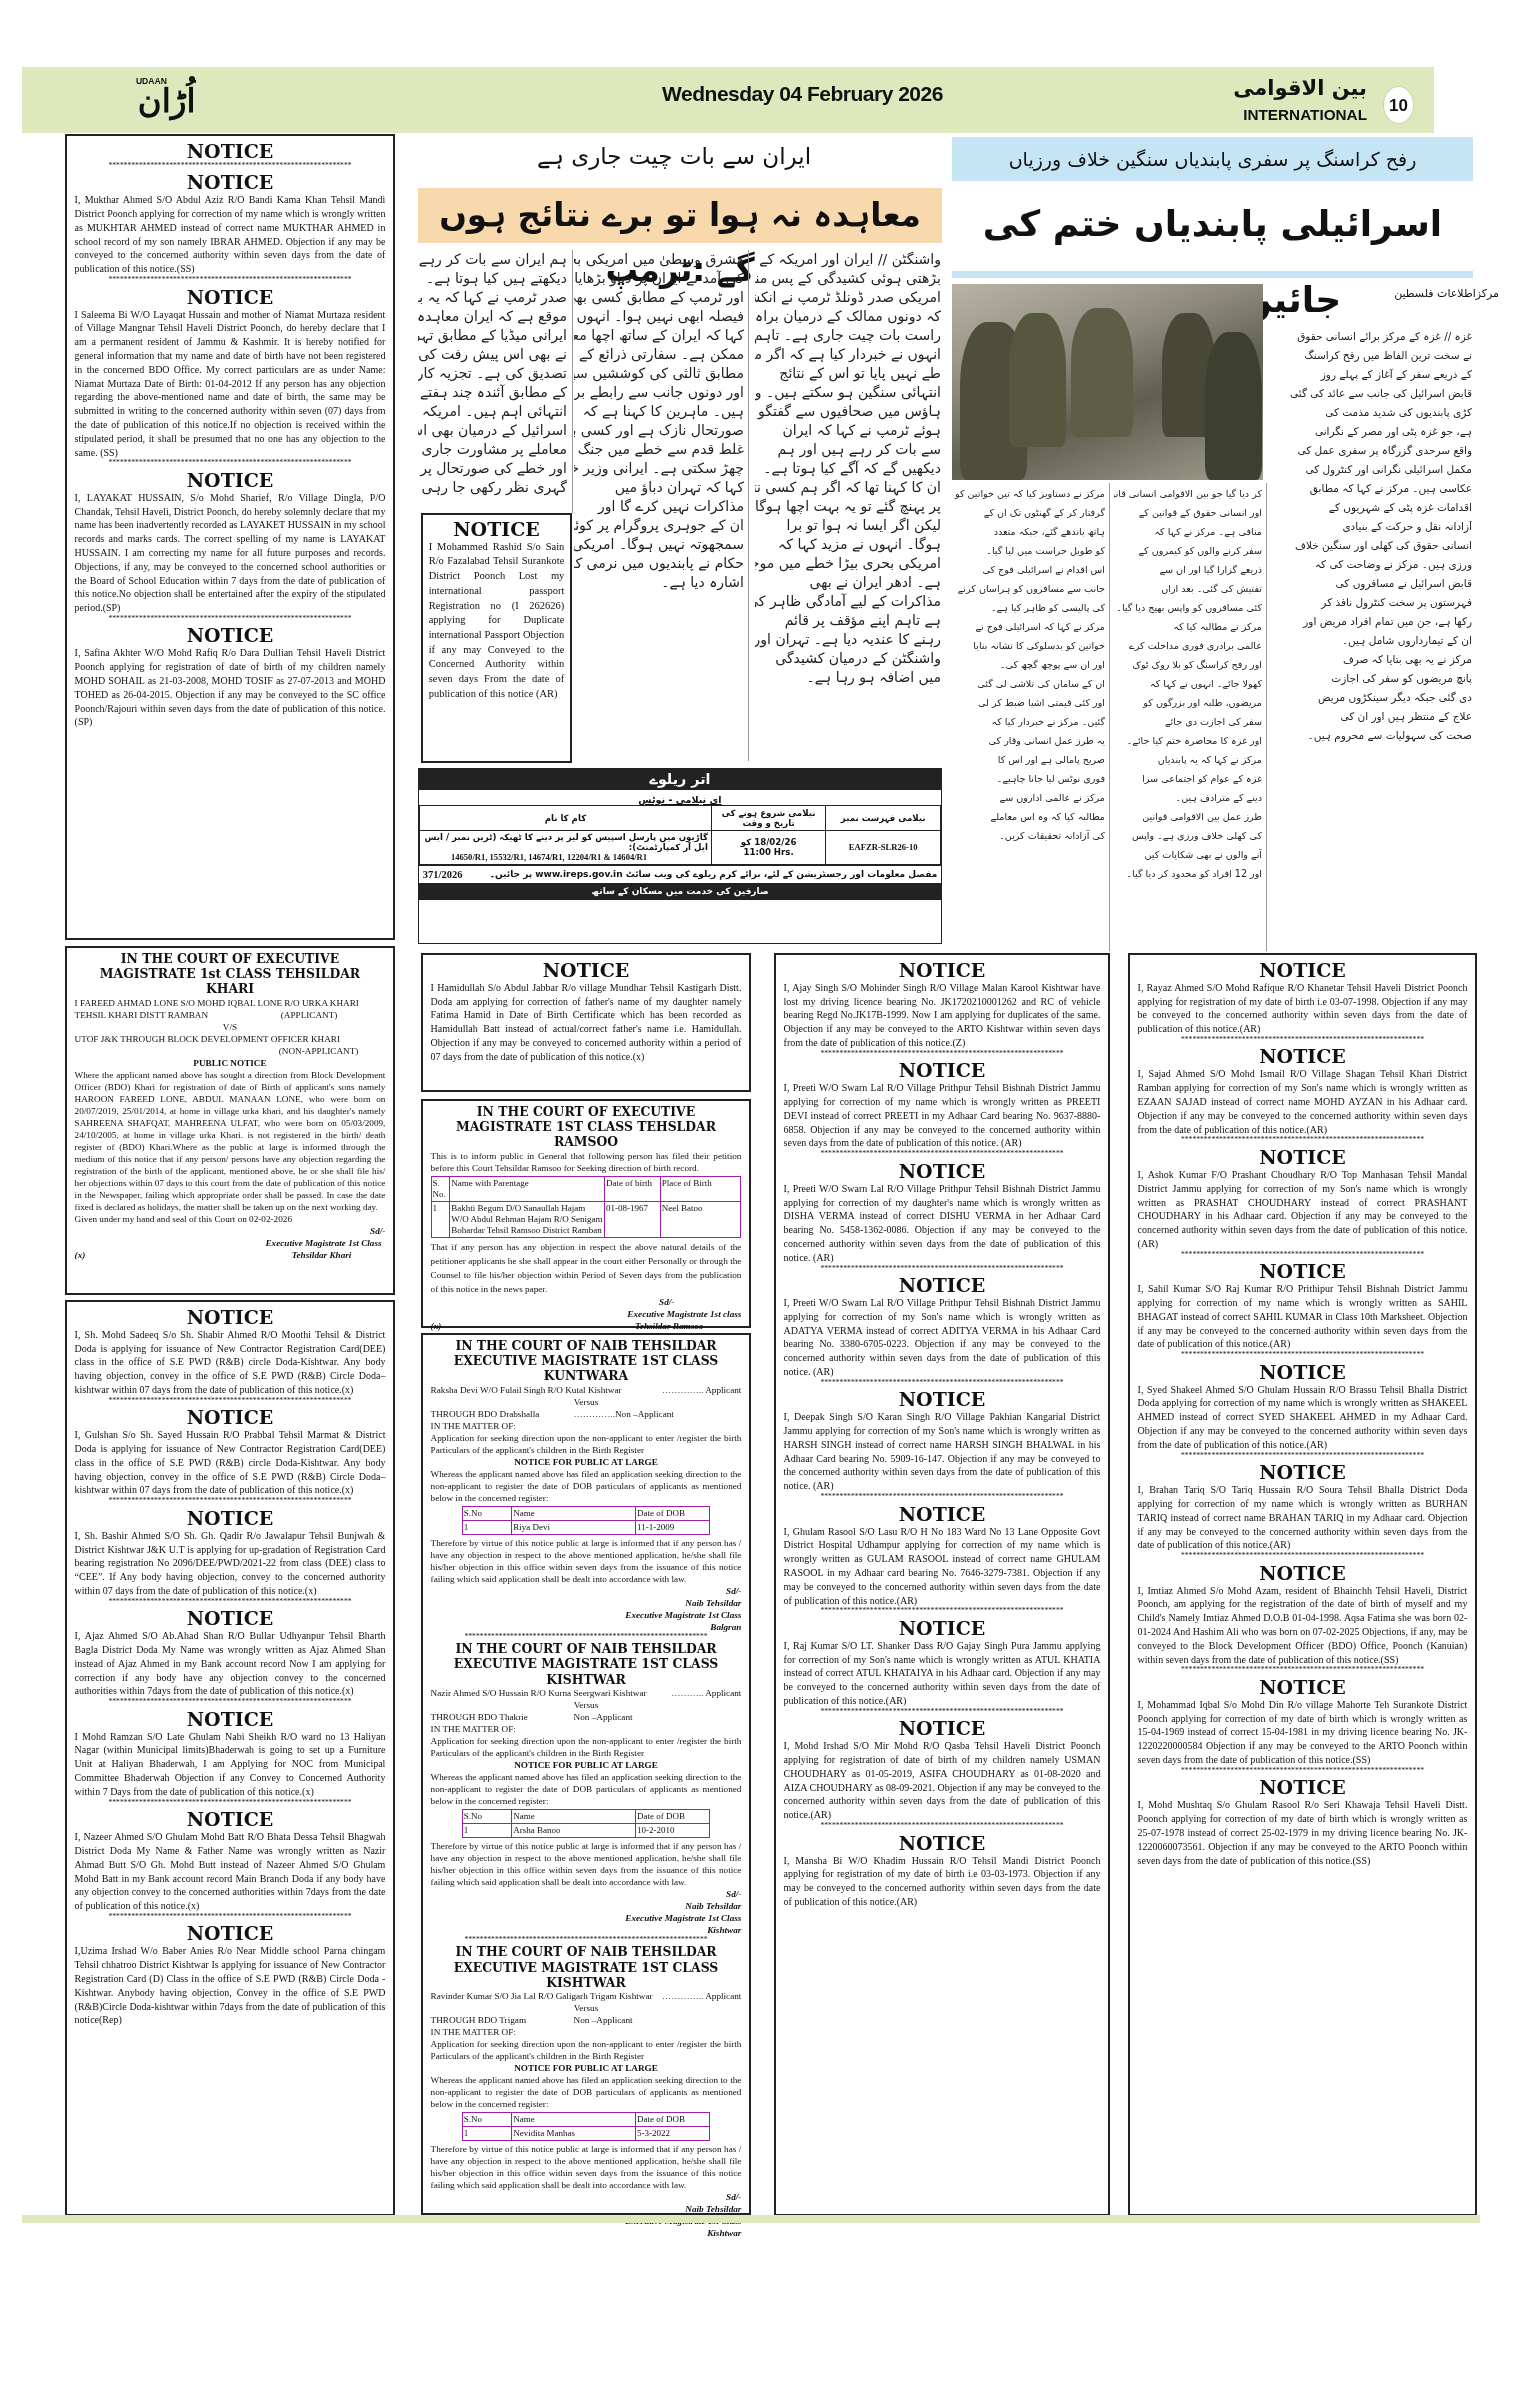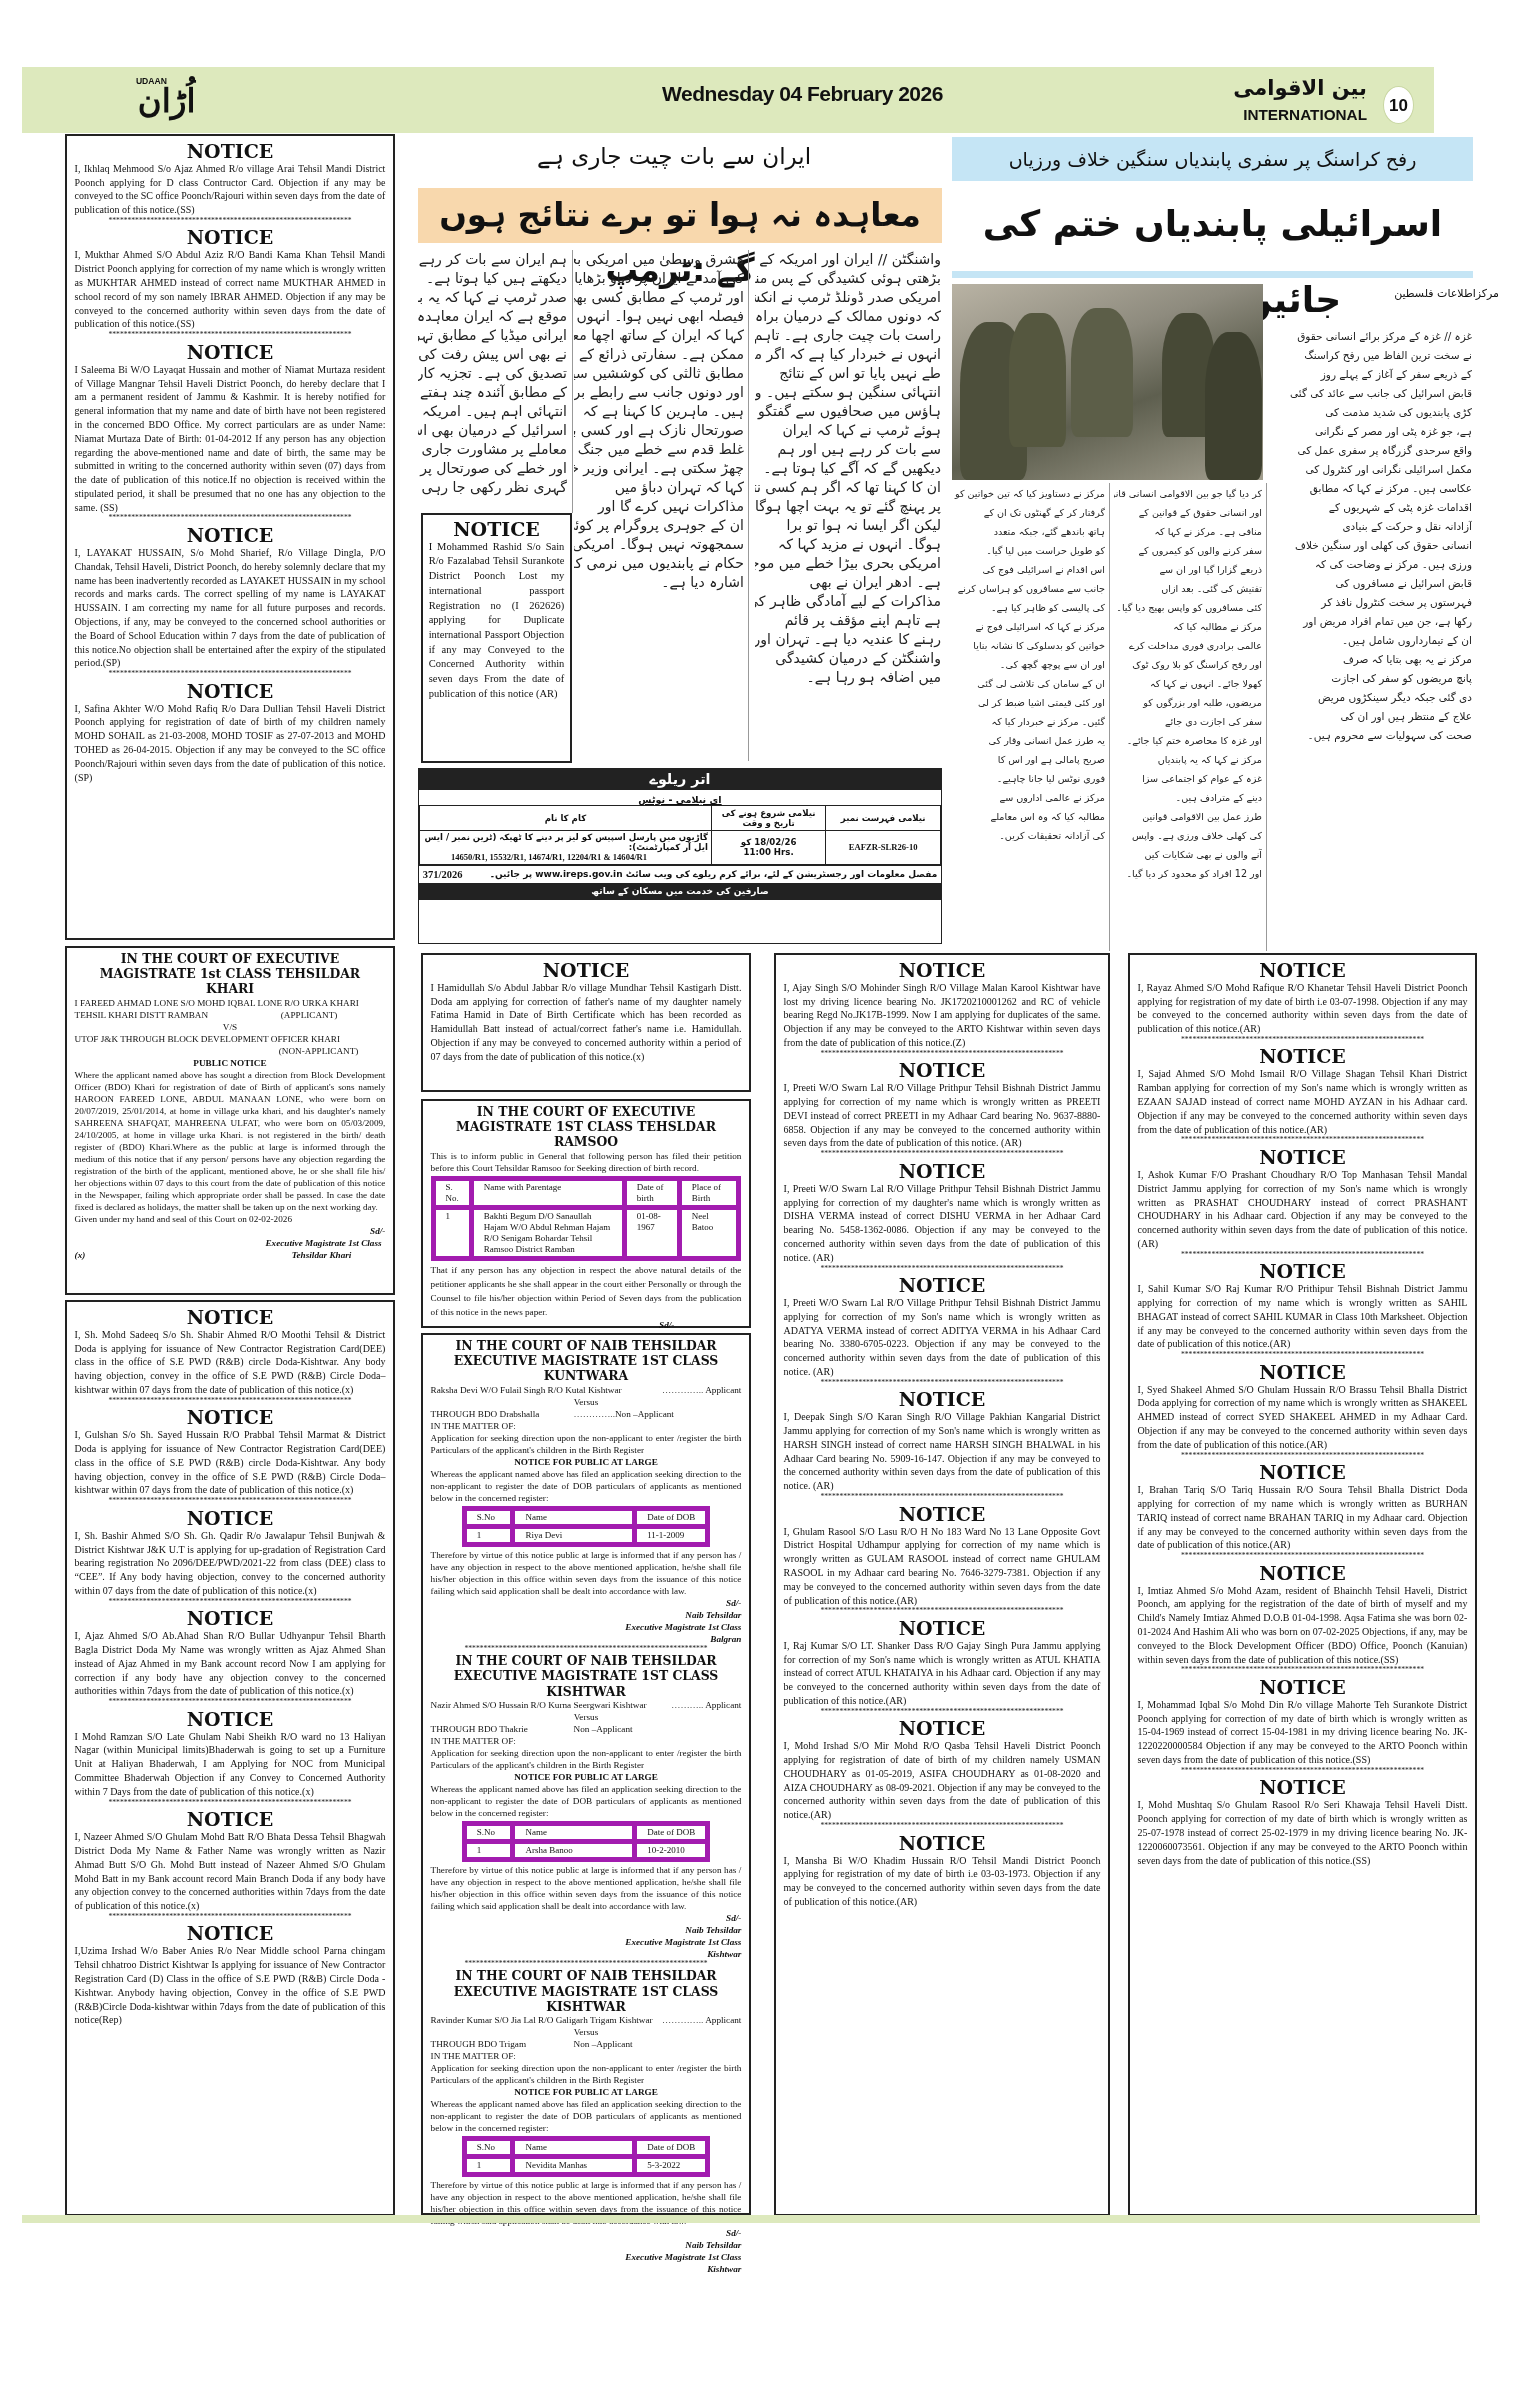--- a/index.html
+++ b/index.html
@@ -17,21 +17,21 @@
   
   .box { position: absolute; border: 2.9px solid #222; background: #fff; padding: 2.9px 7.6px 3.8px 7.6px; }
   .notice h3 { font-family: "DejaVu Serif", serif; font-weight: bold; text-align: center; font-size: 19px; line-height: 21px; margin-top: 1.9px; }
   .notice p { font-family: "Liberation Serif", serif; font-size: 10px; line-height: 13.8px; text-align: justify; }
   .stars { text-align: center; font-size: 7.6px; line-height: 7.6px; letter-spacing: 0px; overflow: hidden; white-space: nowrap; height: 8.6px; color: #222; }
   .court h2 { font-family: "DejaVu Serif", serif; font-weight: bold; text-align: center; font-size: 12.4px; line-height: 15.3px; }
   .court p, .court .line { font-size: 9.2px; line-height: 12px; text-align: justify; }
   .court .center { text-align: center; font-weight: bold; }
   .court .sig { text-align: right; font-style: italic; font-weight: bold; font-size: 9.2px; line-height: 12px; }
   .court table { border-collapse: collapse; margin: 1.9px auto; font-size: 9px; line-height: 11px; }
-  .court td { border: 5px solid #a21caf; padding: 1px 10px; vertical-align: top; }
+  .court td { border: 1px solid #a21caf; padding: 1px 1px; vertical-align: top; }
   .row2 { display: flex; justify-content: space-between; }
   
   .urdu { direction: rtl; font-family: "DejaVu Sans", sans-serif; }
   #iran-kicker { left: 411px; top: 143px; width: 526px; text-align: center; font-size: 23px; }
   #iran-headline { left: 418px; top: 188px; width: 524px; height: 55px; background: #f8d8ad; text-align: center; font-size: 32.5px; font-weight: bold; line-height: 55px; }
   #israel-kicker { left: 952px; top: 137px; width: 521px; height: 44px; background: #c5e5f5; text-align: center; font-size: 19px; line-height: 44px; }
   #israel-headline { left: 952px; top: 186px; width: 521px; height: 76px; text-align: center; font-size: 36px; font-weight: bold; line-height: 76px; }
   #israel-headline .sub { font-size: 16.3px; font-weight: normal; }
   #israel-rule { left: 952px; top: 271px; width: 521px; height: 6.7px; background: #c5e5f5; }
   #photo { left: 952px; top: 284px; width: 311px; height: 196px; background: linear-gradient(160deg,#b9b3a4 0%,#8e8b7e 35%,#5e5f4f 60%,#a39f8f 100%); overflow: hidden; }
@@ -61,21 +61,20 @@
   <span class="en">UDAAN</span>
   <span class="ur">اُڑان</span>
 </div>
 <div class="abs" id="date">Wednesday 04 February 2026</div>
 <div class="abs urdu" id="section-ur">بین الاقوامی</div>
 <div class="abs" id="section-en">INTERNATIONAL</div>
 <div class="abs" id="page-num">10</div>
 
 <div class="box notice" style="left:65px;top:134px;width:330px;height:806px;" id="col1top">
     <h3>NOTICE</h3>
-    <p>I, Ikhlaq Mehmood S/o Ajaz Ahmed R/o village Arai Tehsil Mandi District Poonch applying for D class Contructor Card. Objection if any may be conveyed to the SC office Poonch/Rajouri within seven days from the date of publication of this notice.(SS)</p>
     <div class="stars">****************************************************************</div>
     <h3>NOTICE</h3>
     <p>I, Mukthar Ahmed S/O Abdul Aziz R/O Bandi Kama Khan Tehsil Mandi District Poonch applying for correction of my name which is wrongly written as MUKHTAR AHMED instead of correct name MUKTHAR AHMED in school record of my son namely IBRAR AHMED. Objection if any may be conveyed to the concerned authority within seven days from the date of publication of this notice.(SS)</p>
     <div class="stars">****************************************************************</div>
     <h3>NOTICE</h3>
     <p>I Saleema Bi W/O Layaqat Hussain and mother of Niamat Murtaza resident of Village Mangnar Tehsil Haveli District Poonch, do hereby declare that I am a permanent resident of Jammu &amp; Kashmir. It is hereby notified for general information that my name and date of birth have not been registered in the concerned BDO Office. My correct particulars are as under Name: Niamat Murtaza Date of Birth: 01-04-2012 If any person has any objection regarding the above-mentioned name and date of birth, the same may be submitted in writing to the concerned authority within seven (07) days from the date of publication of this notice.If no objection is received within the stipulated period, it shall be presumed that no one has any objection to the same. (SS)</p>
     <div class="stars">****************************************************************</div>
     <h3>NOTICE</h3>
     <p>I, LAYAKAT HUSSAIN, S/o Mohd Sharief, R/o Village Dingla, P/O Chandak, Tehsil Haveli, District Poonch, do hereby solemnly declare that my name has been inadvertently recorded as LAYAKET HUSSAIN in my school records and marks cards. The correct spelling of my name is LAYAKAT HUSSAIN. I am correcting my name for all future purposes and records. Objections, if any, may be conveyed to the concerned school authorities or the Board of School Education within 7 days from the date of publication of this notice.No objection shall be entertained after the expiry of the stipulated period.(SP)</p>
     <div class="stars">****************************************************************</div>

